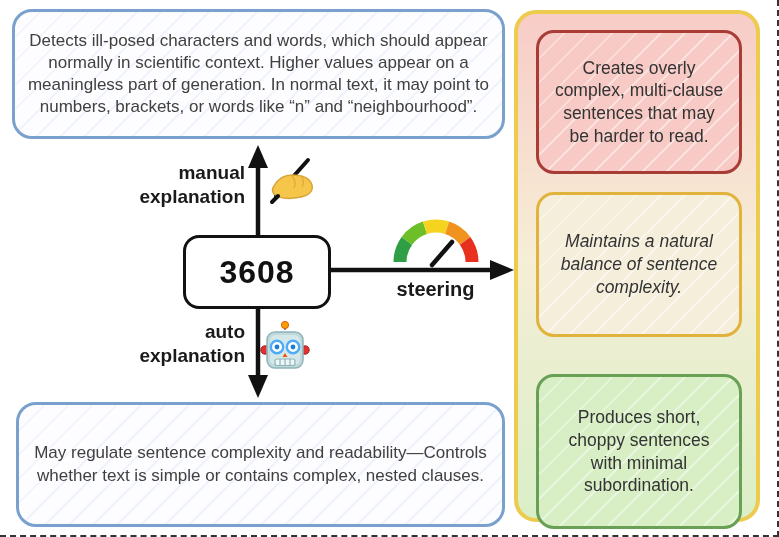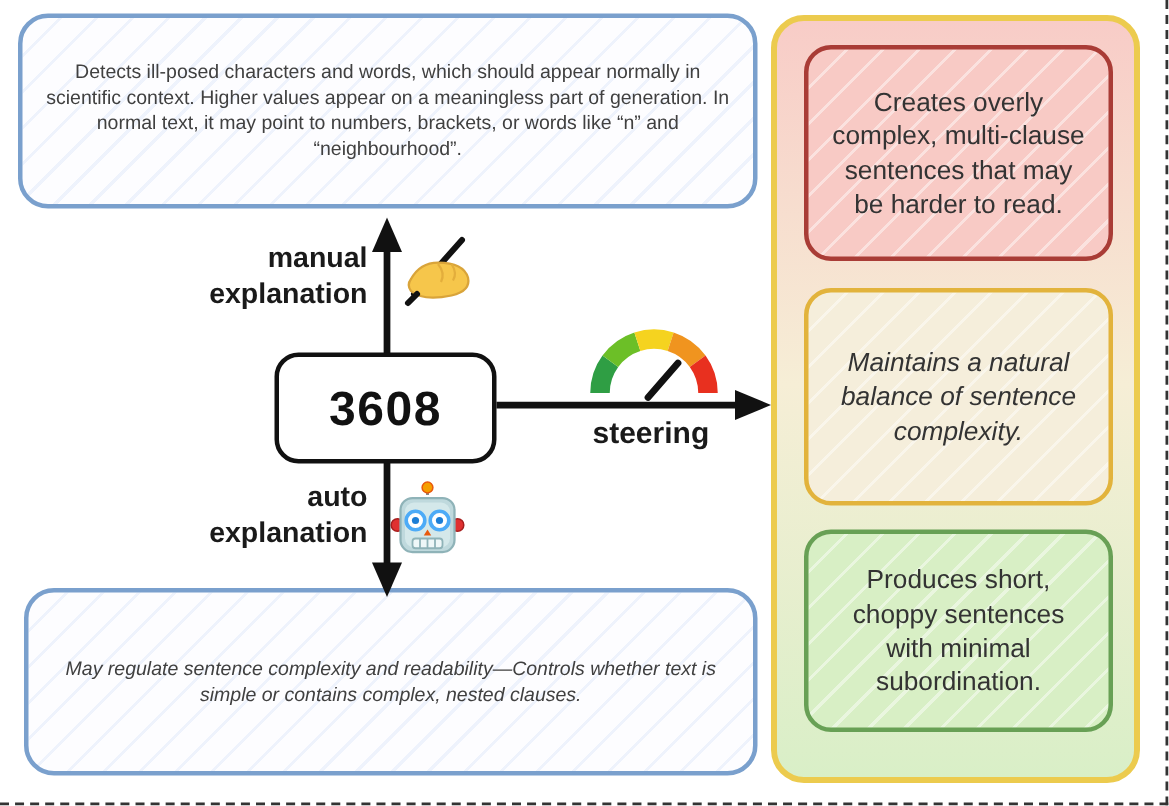--- a/index.html
+++ b/index.html
@@ -15,51 +15,51 @@
   }
   .hatch-light{
     background-image:repeating-linear-gradient(135deg,
       rgba(255,255,255,0.45) 0px, rgba(255,255,255,0.45) 2px,
       transparent 2px, transparent 17px);
   }
   .expl-box{
     position:absolute;box-sizing:border-box;background-color:#fdfdff;
     border:3px solid #7aa0cd;border-radius:20px;
     display:flex;align-items:center;justify-content:center;
-    text-align:center;color:#404040;font-size:13px;line-height:1.3;
+    text-align:center;color:#404040;font-size:17px;line-height:1.3;
     padding:16px 10px;
   }
   .top-box{left:12px;top:9px;width:493px;height:130px;}
-  .bottom-box{left:16px;top:392px;width:489px;height:125px;font-style:italic;}
+  .bottom-box{left:16px;top:402px;width:489px;height:125px;}
   .center-box{
     position:absolute;left:183px;top:235px;width:148px;height:74px;box-sizing:border-box;
     background:#ffffff;border:3.5px solid #111;border-radius:16px;
     display:flex;align-items:center;justify-content:center;
   }
   .center-box span{font-size:32px;font-weight:bold;color:#111;letter-spacing:1px;}
   .arrow-label{
     position:absolute;font-weight:bold;color:#1a1a1a;font-size:19px;line-height:1.25;
   }
   .manual-label{left:100px;top:161px;width:145px;text-align:right;}
   .auto-label{left:100px;top:320px;width:145px;text-align:right;}
-  .steering-label{left:395px;top:277px;width:105px;text-align:left;font-size:20px;}
+  .steering-label{left:383px;top:277px;width:105px;text-align:center;font-size:20px;}
   .icon{position:absolute;}
   .panel{
     position:absolute;left:514px;top:10px;width:246px;height:512px;box-sizing:border-box;
     border:4px solid #eccb4e;border-radius:22px;
   }
   .outcome{
     position:absolute;left:18px;width:206px;box-sizing:border-box;
     border:3px solid #999;border-radius:18px;
     display:flex;align-items:center;justify-content:center;
     text-align:center;color:#333;font-size:17.5px;line-height:1.3;padding:0 12px;
   }
   .outcome-0{top:16px;height:144px;}
   .outcome-1{top:178px;height:145px;}
-  .outcome-2{top:339px;height:135px;}
+  .outcome-2{top:360px;height:155px;}
   .arrows{position:absolute;left:0;top:0;width:779px;height:537px;pointer-events:none;}
 </style>
 </head>
 <body>
 
 <div class="canvas">
 
   <div class="expl-box top-box hatch">
     <div>Detects ill-posed characters and words, which should appear normally in scientific context. Higher values appear on a meaningless part of generation. In normal text, it may point to numbers, brackets, or words like “n” and “neighbourhood”.</div>
   </div>

